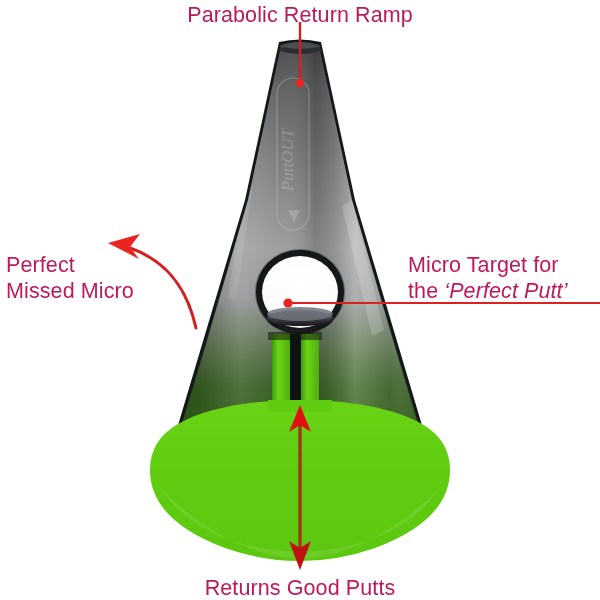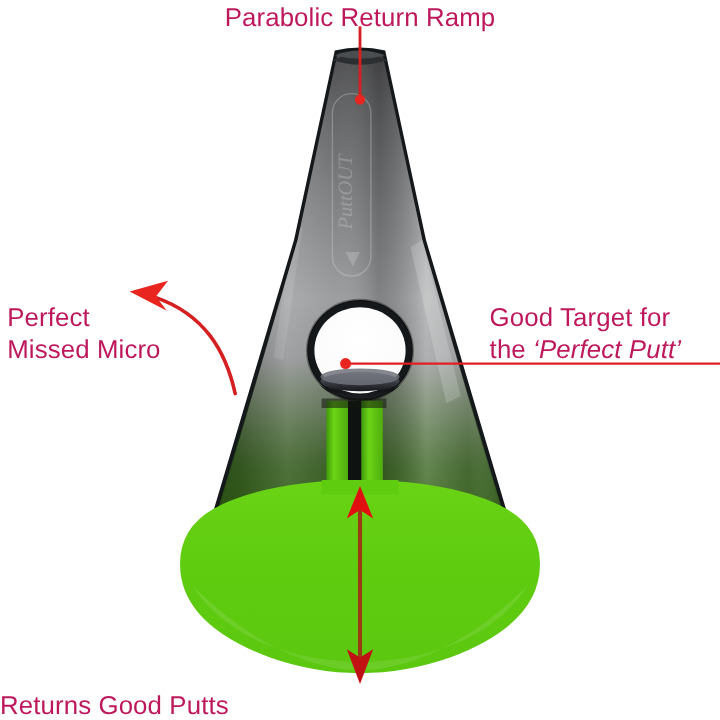--- a/index.html
+++ b/index.html
@@ -20,21 +20,21 @@
     color: #be185d;
     font-size: 21.5px;
     line-height: 26px;
     font-weight: 400;
     letter-spacing: 0.1px;
     white-space: nowrap;
   }
   #label-top    { left: 0; width: 600px; top: 2px; text-align: center; }
   #label-left   { left: 6px;  top: 252px; text-align: left; }
   #label-right  { left: 408px; top: 252px; text-align: left; }
-  #label-bottom { left: 0; width: 600px; top: 575px; text-align: left; }
+  #label-bottom { left: 0; width: 600px; top: 575px; text-align: center; }
   .em {
     font-style: italic;
     font-weight: normal;
   }
   #product-svg, #overlay-svg {
     position: absolute;
     left: 0;
     top: 0;
   }
   #overlay-svg { pointer-events: none; }
@@ -194,19 +194,19 @@
   </svg>
 
   <div class="anno" id="label-top">Parabolic Return Ramp</div>
 
   <div class="anno" id="label-left">
     <div>Perfect</div>
     <div>Missed Micro</div>
   </div>
 
   <div class="anno" id="label-right">
-    <div>Good Target for</div>
+    <div>Micro Target for</div>
     <div><span>the </span><span class="em">‘Perfect Putt’</span></div>
   </div>
 
   <div class="anno" id="label-bottom">Returns Good Putts</div>
 
 </div>
 
 </body></html>

